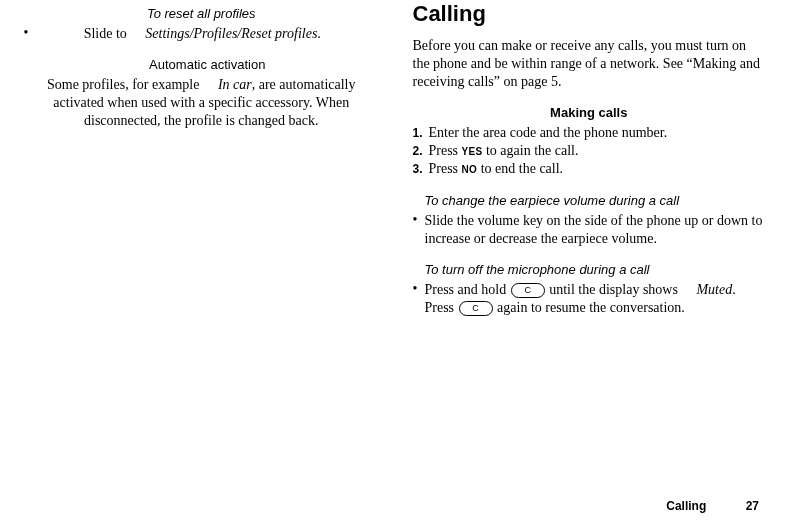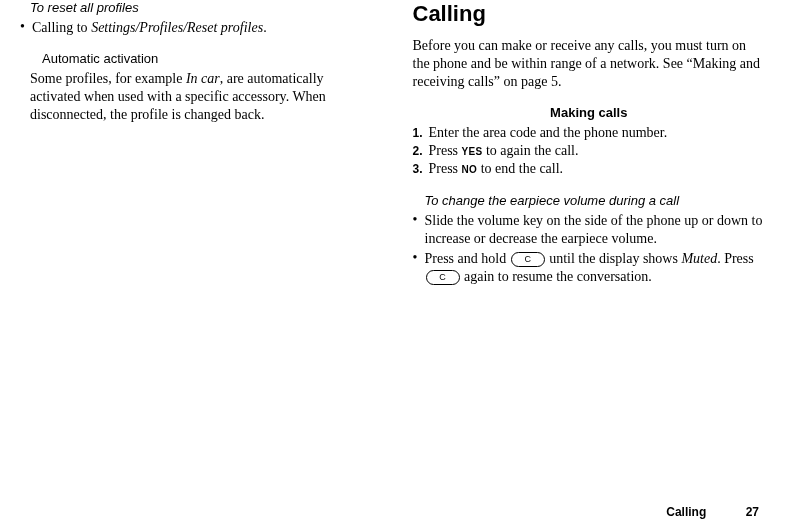--- a/index.html
+++ b/index.html
@@ -14,42 +14,42 @@
   }
   .page {
     display: flex;
     padding: 0 20px;
     gap: 40px;
   }
   .col {
     flex: 1;
     min-width: 0;
   }
-  .col-left { padding-top: 0; }
+  .col-left { padding-top: 6px; text-align: center; }
   .col-right { padding-top: 0; }
   .italic-heading {
     font-style: italic;
     font-family: Arial, Helvetica, sans-serif;
     font-size: 13px;
     margin: 0 0 2px 10px;
   }
   .bullet-row {
     display: flex;
     align-items: flex-start;
     margin-bottom: 2px;
   }
   .bullet-dot {
     width: 12px;
     flex: 0 0 12px;
     line-height: 1.2;
   }
   .bullet-text {
     flex: 1;
   }
-  .italic-path { font-style: italic; }
+  .italic-path { font-style: italic; margin-left: 15px; }
   .sans-sub {
     font-family: Arial, Helvetica, sans-serif;
     font-size: 13px;
     margin: 14px 0 2px 22px;
   }
   .body-text { margin: 0 0 0 10px; }
   .section-title {
     font-family: Arial, Helvetica, sans-serif;
     font-weight: bold;
     font-size: 22px;
@@ -99,38 +99,38 @@
     font-family: Arial, Helvetica, sans-serif;
     font-size: 9px;
     line-height: 13px;
     text-align: center;
     vertical-align: middle;
     padding: 0 2px;
     margin: 0 1px;
   }
   .footer {
     position: absolute;
-    bottom: 2px;
+    bottom: 8px;
     right: 26px;
     font-family: Arial, Helvetica, sans-serif;
     font-size: 12px;
     font-weight: bold;
   }
   .footer .pagenum { margin-left: 36px; }
 </style>
 </head>
 <body>
 
 <div class="page">
   <div class="col col-left">
     <div class="italic-heading">To reset all profiles</div>
     <div class="bullet-row">
       <div class="bullet-dot">•</div>
       <div class="bullet-text">
-        <span>Calling to </span><span class="italic-path">Settings/Profiles/Reset profiles</span><span>.</span>
+        <span>Slide to </span><span class="italic-path">Settings/Profiles/Reset profiles</span><span>.</span>
       </div>
     </div>
 
     <div class="sans-sub">Automatic activation</div>
     <div class="body-text">
       <span>Some profiles, for example </span><span class="italic-path">In car</span><span>, are automatically activated when used with a specific accessory. When disconnected, the profile is changed back.</span>
     </div>
   </div>
 
   <div class="col col-right">
@@ -156,20 +156,21 @@
       </div>
     </div>
 
 
     <div class="italic-heading-right">To change the earpiece volume during a call</div>
     <div class="bullet-row">
       <div class="bullet-dot">•</div>
       <div class="bullet-text">Slide the volume key on the side of the phone up or down to increase or decrease the earpiece volume.</div>
     </div>
 
+    <div class="italic-heading-right">To turn off the microphone during a call</div>
     <div class="bullet-row">
       <div class="bullet-dot">•</div>
       <div class="bullet-text">
         <span>Press and hold </span><span class="key-icon">C</span><span> until the display shows </span><span class="italic-path">Muted</span><span>. Press </span><span class="key-icon">C</span><span> again to resume the conversation.</span>
       </div>
     </div>
   </div>
 </div>
 
 <div class="footer">

